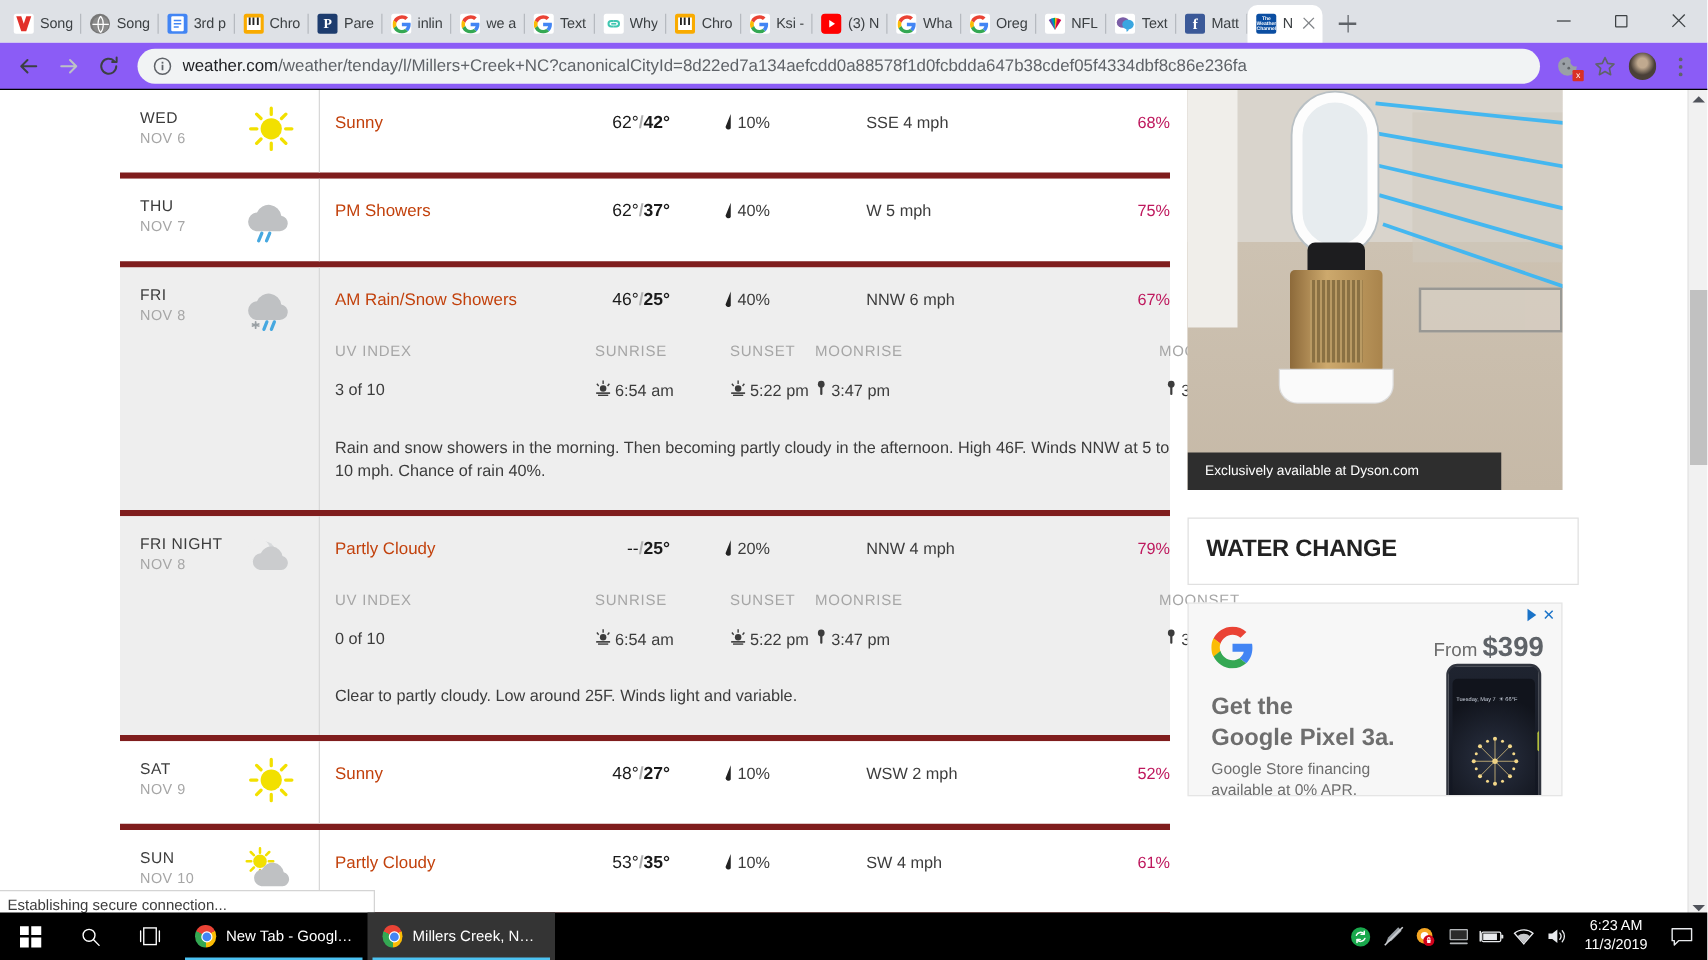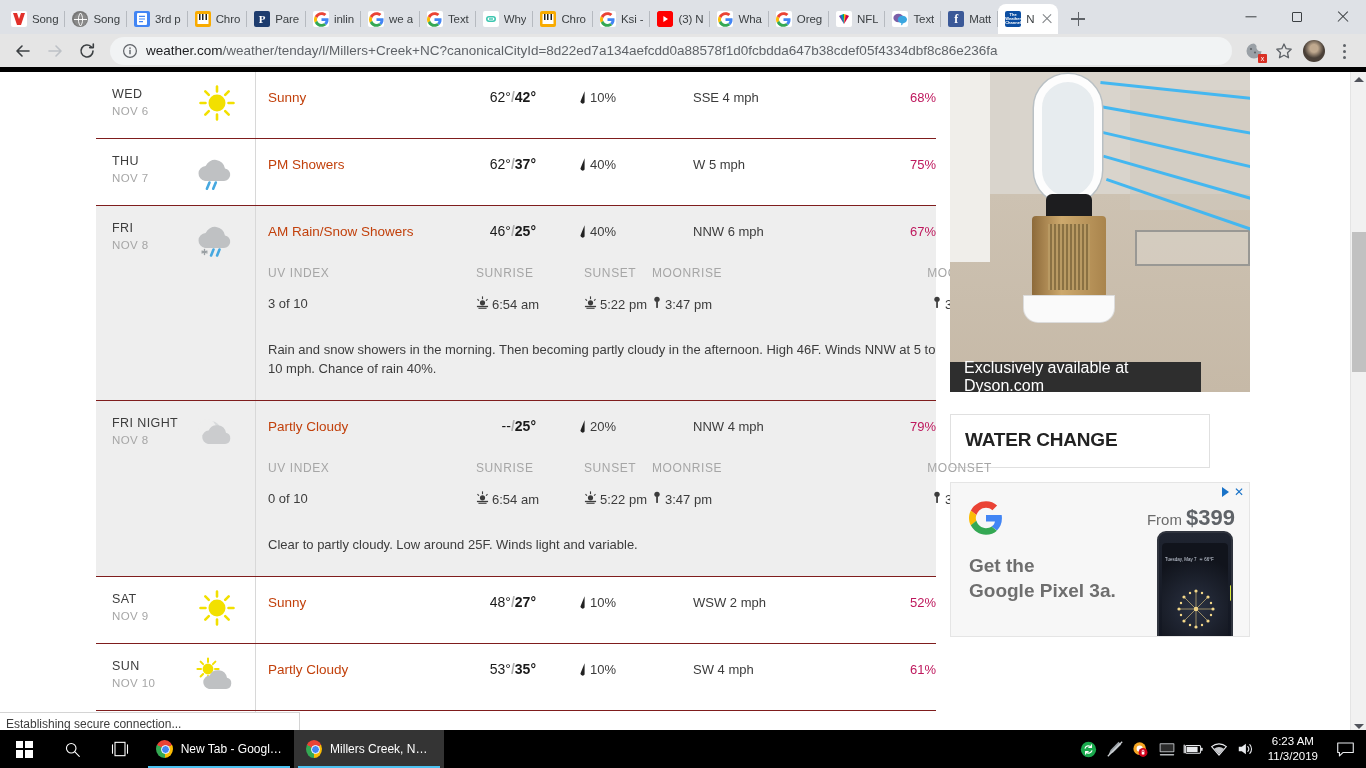--- a/index.html
+++ b/index.html
@@ -71,22 +71,22 @@
   
   .fv { width: 16px; height: 16px; border-radius: 2px; display: flex; align-items: center; justify-content: center;
         font-size: 10px; font-weight: bold; color: #fff; overflow: hidden; }
   .fv-google { background: #fff; }
   .fv-google svg { width: 15px; height: 15px; }
   .fv-gray { background: #777; border-radius: 50%; }
   .fv-yt { background: #ff0000; border-radius: 3px; }
 
   
   .navbar {
-    height: 38px; background: #e5e5e5; display: flex; align-items: center;
-    padding: 4px 8px; gap: 2px; border-bottom: 5px solid #000000;
+    height: 38px; background: #8b5cf6; display: flex; align-items: center;
+    padding: 4px 8px; gap: 2px; border-bottom: 1px solid #000000;
   }
   .navbtn { width: 30px; height: 30px; position: relative; flex: 0 0 30px; }
   .navbtn svg { position: absolute; left: 50%; top: 50%; transform: translate(-50%,-50%); }
   .omnibox {
     flex: 1; height: 28px; background: #f1f3f4; border-radius: 14px;
     display: flex; align-items: center; padding: 0 12px; margin: 0 6px;
     font-size: 13.5px; overflow: hidden;
   }
   .omnibox .infoicon { width: 16px; height: 16px; flex: 0 0 16px; margin-right: 8px; position: relative; }
   .urltext { white-space: nowrap; overflow: hidden; }
@@ -102,21 +102,21 @@
 
   
   .viewport {
     position: absolute; left: 0; top: 72px; width: 1366px; height: 662px;
     background: #fff; overflow: hidden;
   }
   .pagewrap { display: flex; width: 1350px; }
 
   
   .forecast { width: 840px; margin-left: 96px; }
-  .frow { display: flex; border-bottom: 1px solid #7f1d1d; position: relative; }
+  .frow { display: flex; border-bottom: 5px solid #7f1d1d; position: relative; }
   .frow.expanded { background: #eeeeee; }
   .frow.plain { background: #ffffff; }
 
   .daycol {
     width: 160px; flex: 0 0 160px; padding: 14px 0 14px 16px;
     display: flex; align-items: flex-start; border-right: 1px solid #d8d8d8;
   }
   .daynames { width: 78px; }
   .dayname { font-size: 12.5px; color: #3c3c3c; letter-spacing: .4px; line-height: 17px; }
   .daydate { font-size: 11.5px; color: #a6a6a6; letter-spacing: .4px; line-height: 17px; }
@@ -149,24 +149,24 @@
   .astro-col.moons .astro-value { justify-content: flex-end; }
   .narrative {
     padding: 26px 60px 22px 12px; font-size: 13px; color: #3c3c3c; line-height: 19px;
   }
 
   
   .rail { width: 310px; flex: 0 0 310px; margin-left: 14px; padding-top: 0; }
   .dysonad { width: 300px; height: 320px; position: relative; overflow: hidden; background: #cfc6ba; }
   .dyson-caption {
     position: absolute; left: 0; bottom: 0; width: 251px; height: 30px;
-    background: #2e2e2e; color: #fff; font-size: 16px; display: flex; align-items: center; padding-left: 14px;
+    background: #2e2e2e; color: #fff; font-size: 11px; display: flex; align-items: center; padding-left: 14px;
   }
   .waterad {
-    width: 260px; margin-top: 22px; background: #fff; border: 1px solid #e0e0e0;
+    width: 313px; margin-top: 22px; background: #fff; border: 1px solid #e0e0e0;
     padding: 14px 14px 16px 14px;
   }
   .water-title { font-size: 19px; font-weight: bold; color: #222; letter-spacing: -0.2px; }
   .water-body { display: flex; gap: 10px; margin-top: 8px; }
   .drops { width: 82px; flex: 0 0 82px; height: 92px; position: relative; }
   .water-text { flex: 1; }
   .water-cta { font-size: 13.5px; font-weight: bold; color: #1a6fbd; letter-spacing: .2px; line-height: 19px; }
   .water-desc { font-size: 13.5px; color: #3c3c3c; line-height: 19px; margin-top: 2px; }
   .pixelad {
     width: 300px; margin-top: 14px; background: #f7f7f7; border: 1px solid #e5e5e5;
@@ -902,20 +902,24 @@
               <path fill="#FBBC05" d="M10.4 28.4c-.5-1.5-.8-3-.8-4.4s.3-3 .8-4.4l-7.8-6.1C.9 16.6 0 20.2 0 24s.9 7.4 2.6 10.5l7.8-6.1z"></path>
               <path fill="#34A853" d="M24 47.5c6.2 0 11.5-2 15.4-5.6l-7.5-5.8c-2.1 1.4-4.8 2.3-7.9 2.3-6.4 0-11.7-4.5-13.6-10.4l-7.8 6.1C6.5 42.1 14.6 47.5 24 47.5z"></path>
             </svg>
           </div>
           <div class="pixel-price">
             <span>From </span><b>$399</b>
           </div>
           <div class="pixel-h">
             <div>Get the</div>
             <div>Google Pixel 3a.</div>
+          </div>
+          <div class="pixel-sub">
+            <div>Google Store financing</div>
+            <div>available at 0% APR.</div>
           </div>
           <div class="pixel-phone">
             <div class="pixel-screen"></div>
             <div class="pixel-btn"></div>
             <svg style="position:absolute;left:8px;top:46px;" width="58" height="60" viewBox="0 0 58 60">
               <g fill="#f5d98a">
                 <circle cx="29" cy="30" r="2.2"></circle>
                 <circle cx="29" cy="12" r="1.6"></circle>
                   <circle cx="41" cy="18" r="1.6"></circle>
                   <circle cx="46" cy="30" r="1.6"></circle>

